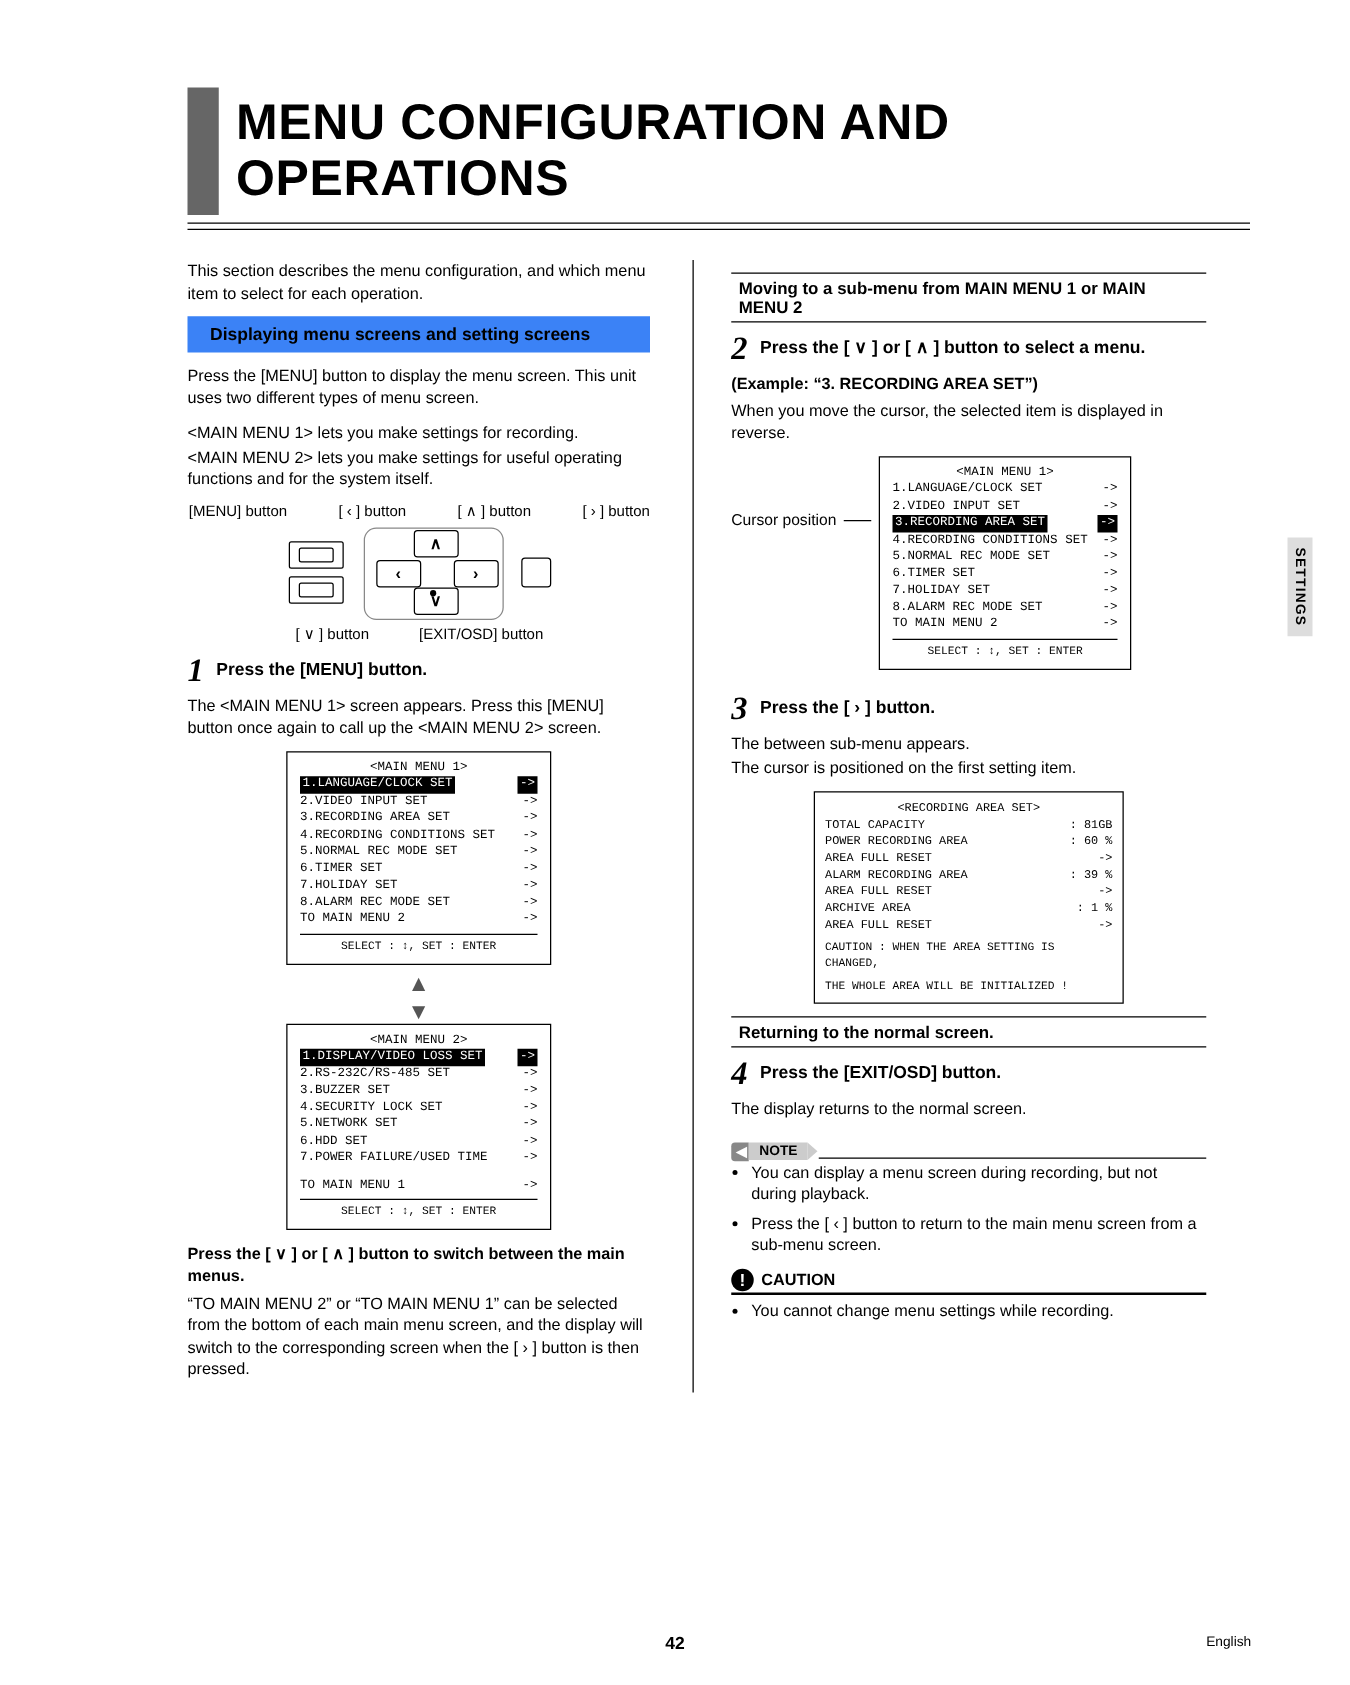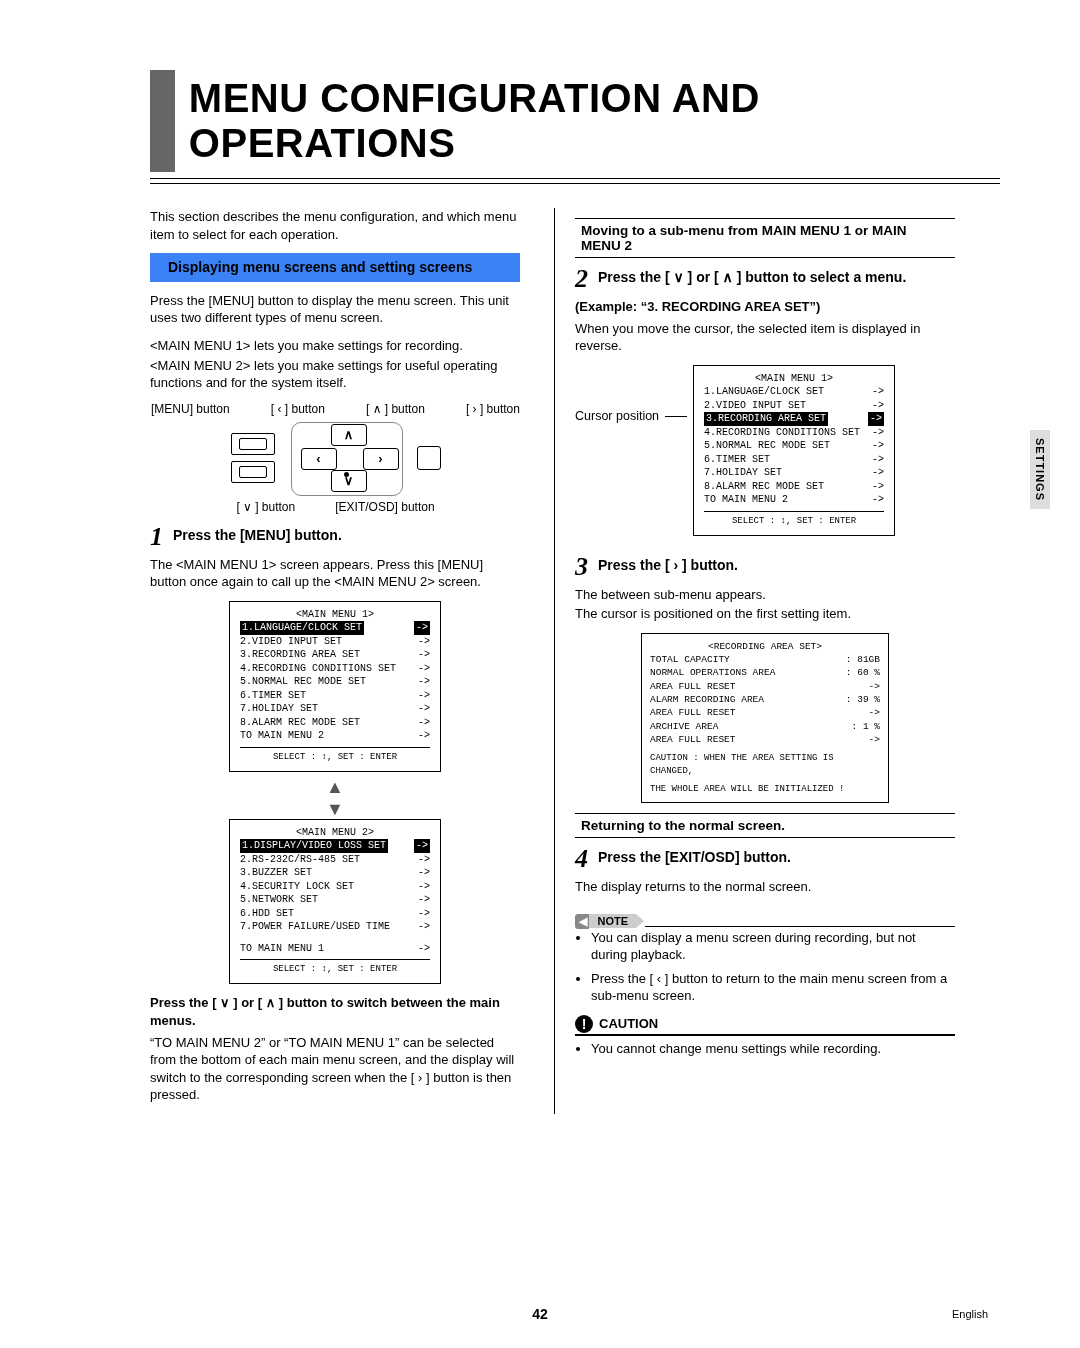--- a/index.html
+++ b/index.html
@@ -51,21 +51,21 @@
     margin: 2px 0 24px 0;
   }
   .columns {
     display: flex;
     gap: 34px;
   }
   .col {
     width: 370px;
     position: relative;
   }
-  .col-r { border-left: 1px solid #000; padding-left: 20px; width: 380px;}
+  .col-r { border-left: 1px solid #000; padding-left: 30px; width: 380px;}
   p { margin: 0 0 10px 0; line-height: 1.35; }
   .subhead {
     display: flex;
     align-items: flex-end;
     background: #3b82f6;
     margin: 10px 0 10px 0;
   }
   .subhead .bar { width: 8px; background: #777; margin-right: 10px; }
   .subhead .txt { font-weight: bold; padding: 6px 6px 6px 0; font-size: 14px; line-height: 1.2; }
   .box-head {
@@ -161,21 +161,21 @@
     width: 230px;
     margin: 6px auto 10px auto;
   }
   .osd-sm .hdr { text-align:center;}
   .osd-sm .row { display:flex; justify-content:space-between; }
   .osd-sm .cau { font-size:9px; margin-top:6px;}
   .footer {
     position:absolute; bottom:26px; left:0; width:100%;
     text-align:center; font-weight:bold; font-size:14px;
   }
-  .footer-lang { position:absolute; bottom:28px; right:92px; font-size:11px;}
+  .footer-lang { position:absolute; bottom:28px; right:79px; font-size:11px;}
   .ex-bold { font-weight:bold; font-size:13px; margin:4px 0 4px 0;}
 </style>
 </head>
 <body>
 
 <div class="side-tab">SETTINGS</div>
 
 <div class="page">
   <div class="title-block">
     <div class="title-bar"></div>
@@ -303,21 +303,21 @@
       <p style="margin-bottom:2px;">The between sub-menu appears.</p>
       <p>The cursor is positioned on the first setting item.</p>
 
       <div class="osd-sm" id="osd4">
           <div class="hdr">&lt;RECORDING AREA SET&gt;</div>
           <div class="row">
             <span>TOTAL CAPACITY</span>
             <span>:   81GB</span>
           </div>
           <div class="row">
-            <span><span class="hl">NORMAL OPERATIONS AREA</span></span>
+            <span><span class="hl">POWER RECORDING AREA</span></span>
             <span><span class="hl">:  60 %</span></span>
           </div>
           <div class="row">
             <span>    AREA FULL RESET</span>
             <span>-&gt;     </span>
           </div>
           <div class="row">
             <span>ALARM RECORDING AREA</span>
             <span>:  39 %</span>
           </div>

